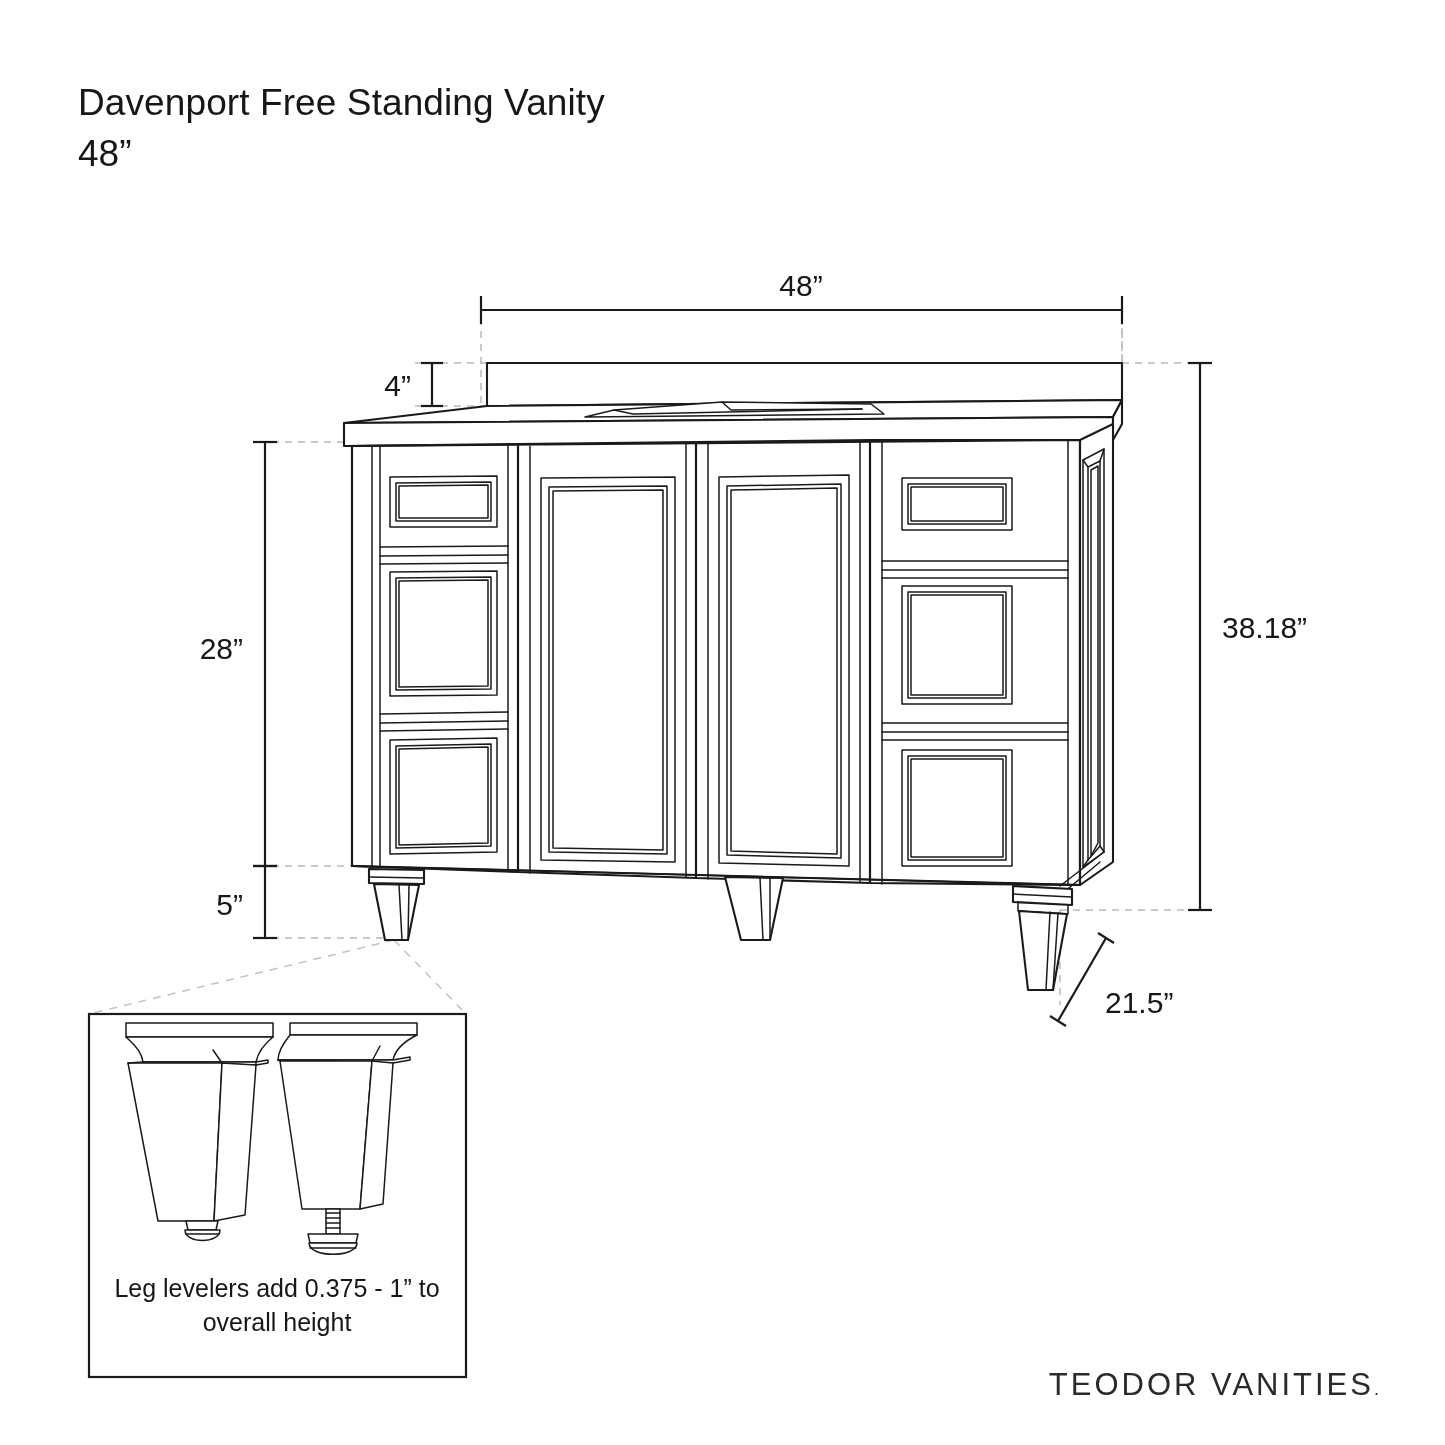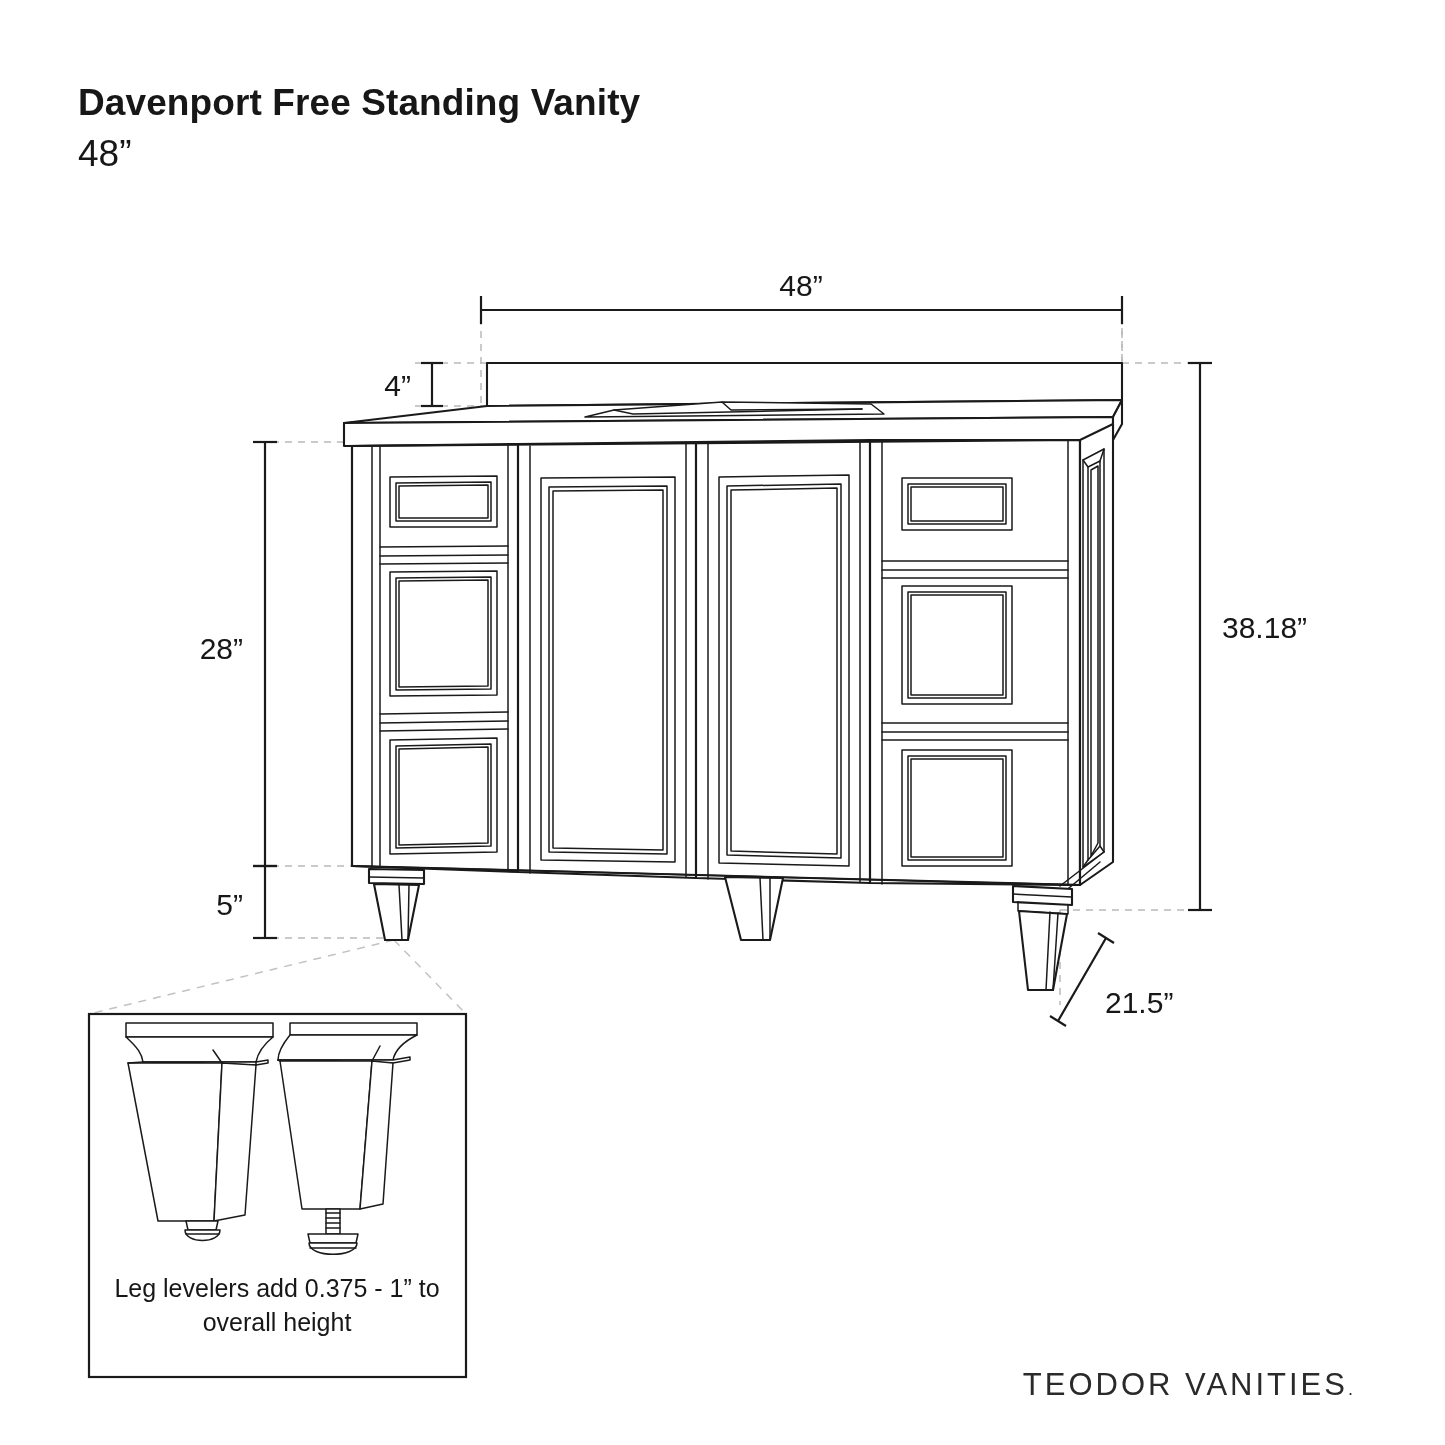--- a/index.html
+++ b/index.html
@@ -23,34 +23,34 @@
   }
   .title-block {
     position: absolute;
     left: 78px;
     top: 78px;
     width: 900px;
   }
   .title-line1 {
     font-size: 37px;
     line-height: 50px;
-    font-weight: 700;
+    font-weight: 400;
     letter-spacing: 0.1px;
     color: #171717;
     white-space: nowrap;
   }
   .title-line2 {
     font-size: 37px;
     line-height: 52px;
     font-weight: 400;
     color: #171717;
   }
   .brand {
     position: absolute;
-    right: 92px;
+    right: 66px;
     bottom: 42px;
     font-size: 31px;
     letter-spacing: 3.0px;
     font-weight: 400;
     color: #2a2a2a;
     white-space: nowrap;
   }
   .brand .dot {
     font-size: 18px;
     letter-spacing: 0;

